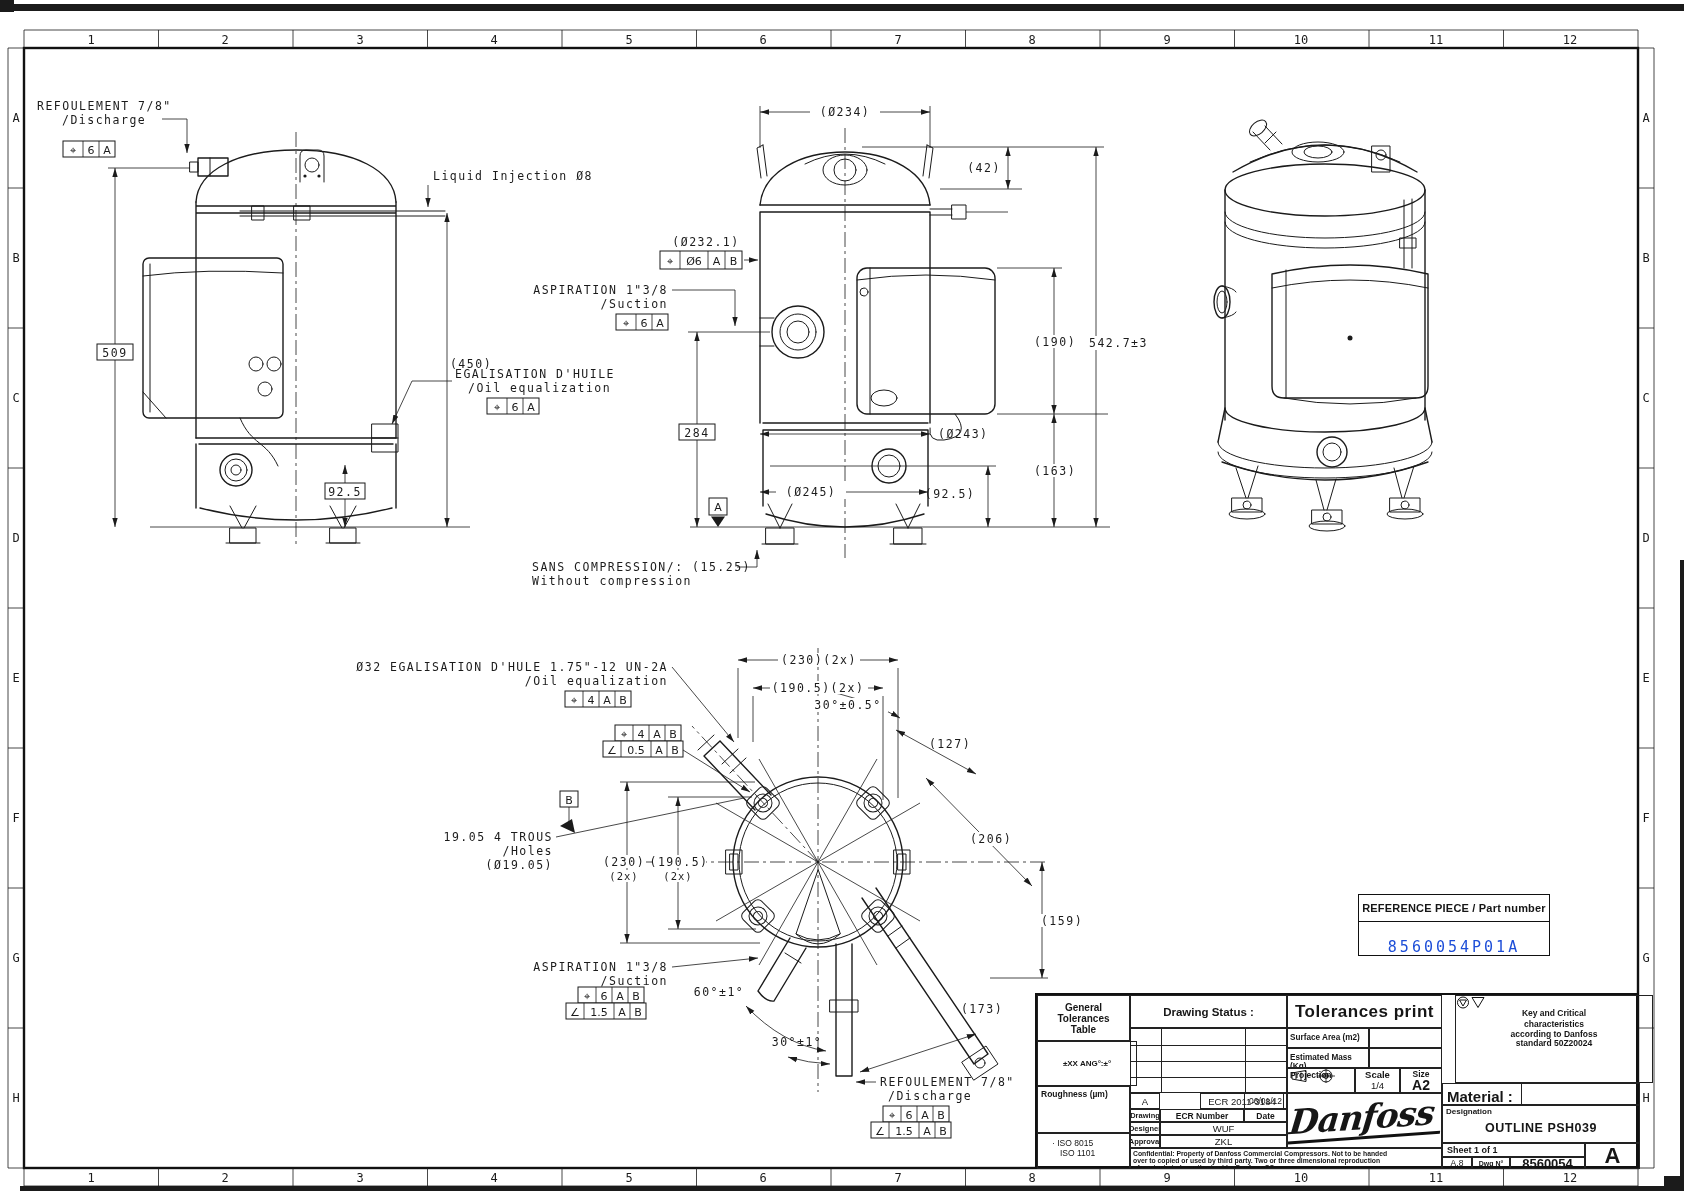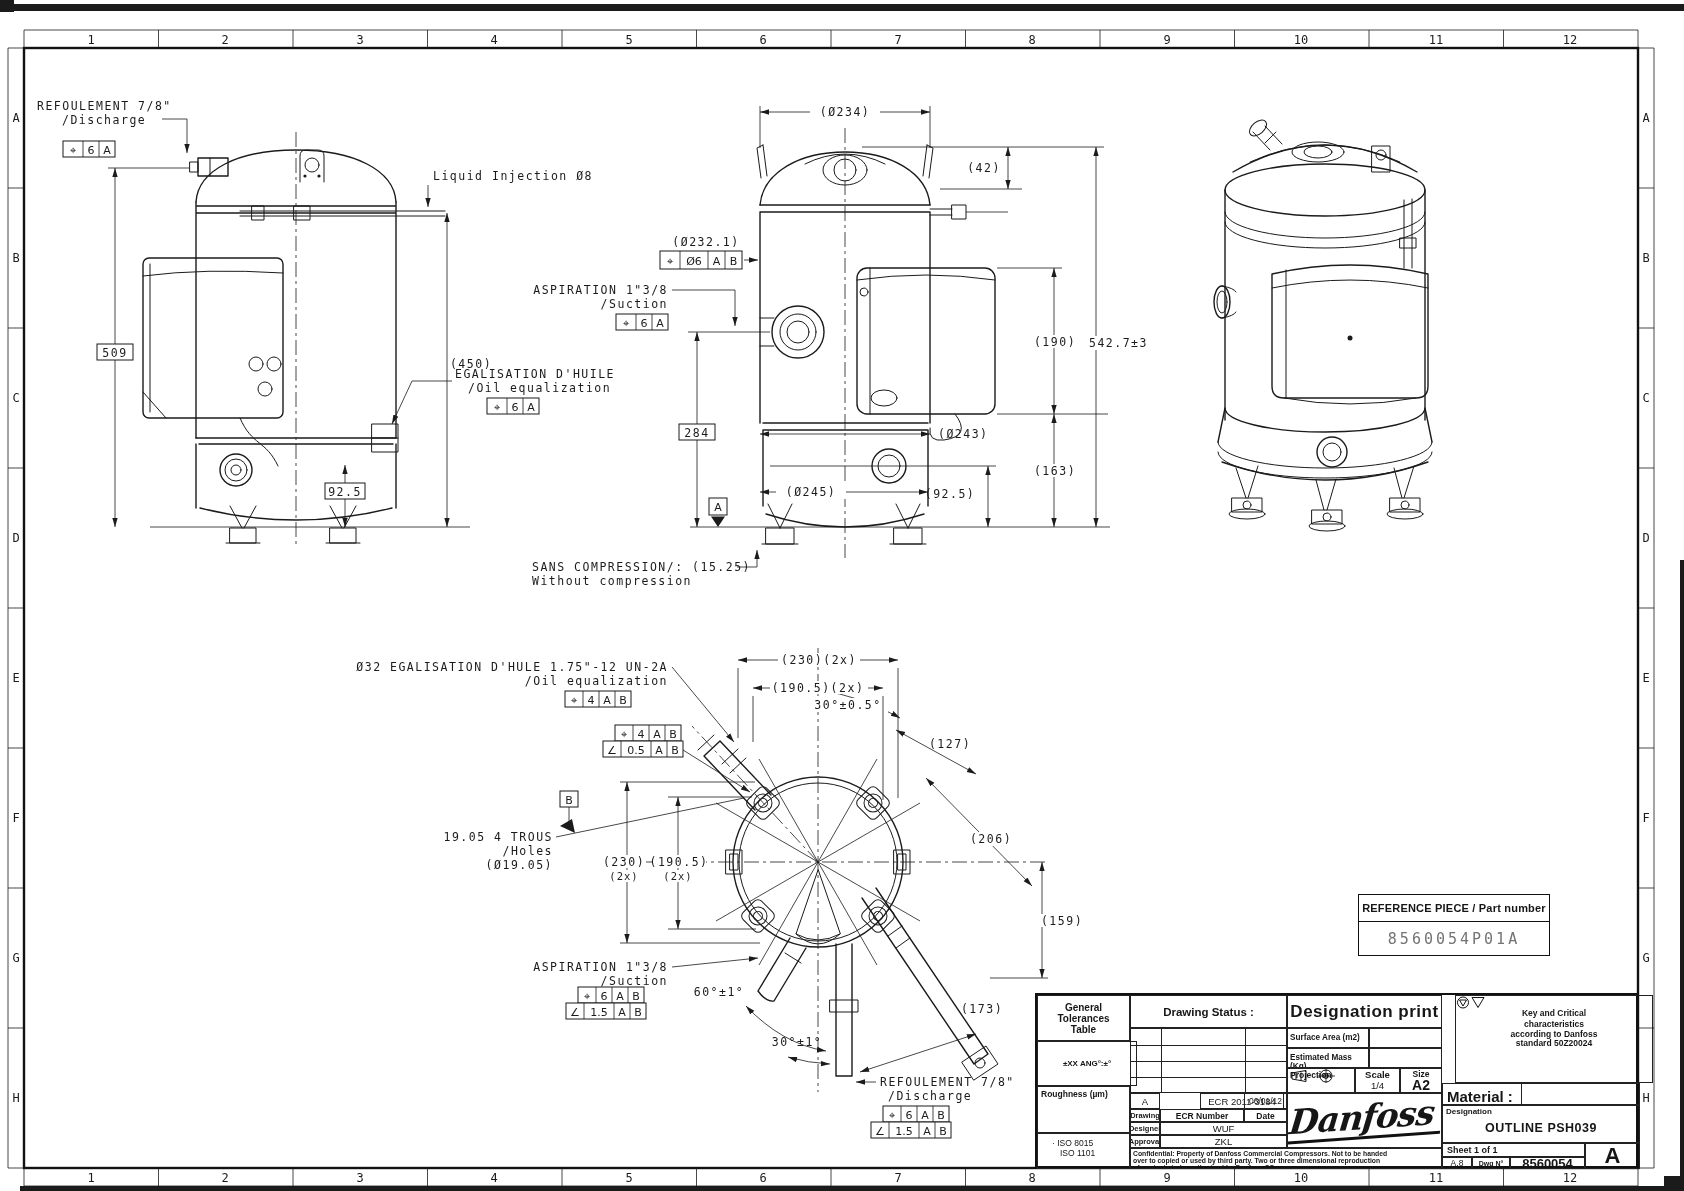--- a/index.html
+++ b/index.html
@@ -461,21 +461,21 @@
       <text class="tf" x="880" y="1134.5" text-anchor="middle">∠</text>
       <text class="tf" x="904" y="1134.5" text-anchor="middle">1.5</text>
       <text class="tf" x="927" y="1134.5" text-anchor="middle">A</text>
       <text class="tf" x="943" y="1134.5" text-anchor="middle">B</text>
     </g>
   </g>
 </svg>
 
 <div id="refbox">
   <div class="ctr b" style="height:26px;border-bottom:1.2px solid #111;font-size:11px;letter-spacing:0.2px;">REFERENCE PIECE / Part number</div>
-  <div class="ctr mono" style="height:33px;font-size:15px;letter-spacing:3px;color:#737373;">8560054P01A</div>
+  <div class="ctr mono" style="height:33px;font-size:15px;letter-spacing:3px;color:#1d4ed8;margin-top:8px;">8560054P01A</div>
 </div>
 
 <div id="titleblock">
 
   <div class="cell ctr" style="left:0;top:0;width:93px;height:46px;">
     <div class="b" style="font-size:10px;line-height:11px;">
       <div>General</div>
       <div>Tolerances</div>
       <div>Table</div>
     </div>
@@ -505,21 +505,21 @@
   <div class="cell ctr b" style="left:93px;top:127px;width:30px;height:13px;font-size:7.5px;">Designer</div>
   <div class="cell ctr" style="left:123px;top:127px;width:127px;height:13px;font-size:9.5px;">WUF</div>
   <div class="cell ctr b" style="left:93px;top:140px;width:30px;height:13px;font-size:7.5px;">Approval</div>
   <div class="cell ctr" style="left:123px;top:140px;width:127px;height:13px;font-size:9.5px;">ZKL</div>
   <div class="cell b" style="left:93px;top:153px;width:312px;height:21px;font-size:6.8px;line-height:7px;padding:1px 2px;">
     <div>Confidential: Property of Danfoss Commercial Compressors. Not to be handed</div>
     <div>over to copied or used by third party. Two or three dimensional reproduction</div>
     <div>of contents to be authorized by Danfoss CC.</div>
   </div>
 
-  <div class="cell ctr b" style="left:250px;top:0;width:155px;height:33px;font-size:17px;letter-spacing:0.5px;">Designation print</div>
+  <div class="cell ctr b" style="left:250px;top:0;width:155px;height:33px;font-size:17px;letter-spacing:0.5px;">Tolerances print</div>
   <div class="cell b" style="left:250px;top:33px;width:82px;height:20px;font-size:8.2px;padding:4px 2px;">Surface Area (m2)</div>
   <div class="cell" style="left:332px;top:33px;width:73px;height:20px;"></div>
   <div class="cell b" style="left:250px;top:53px;width:82px;height:20px;font-size:8.2px;padding:4px 2px;">Estimated Mass (Kg)</div>
   <div class="cell" style="left:332px;top:53px;width:73px;height:20px;"></div>
   <div class="cell" style="left:250px;top:73px;width:68px;height:25px;">
     <div class="b" style="font-size:8.5px;padding:1px 2px;">Projection</div>
     <svg width="60" height="14" viewBox="0 0 60 14">
       <path d="M4,4 L18,1.5 L18,12.5 L4,10 Z M8,4.3 V10 M13,3.5 V11.5" fill="none" stroke="#111" stroke-width="1"></path>
       <circle cx="38" cy="7" r="6" fill="none" stroke="#111" stroke-width="1"></circle>
       <circle cx="38" cy="7" r="2.4" fill="none" stroke="#111" stroke-width="1"></circle>

